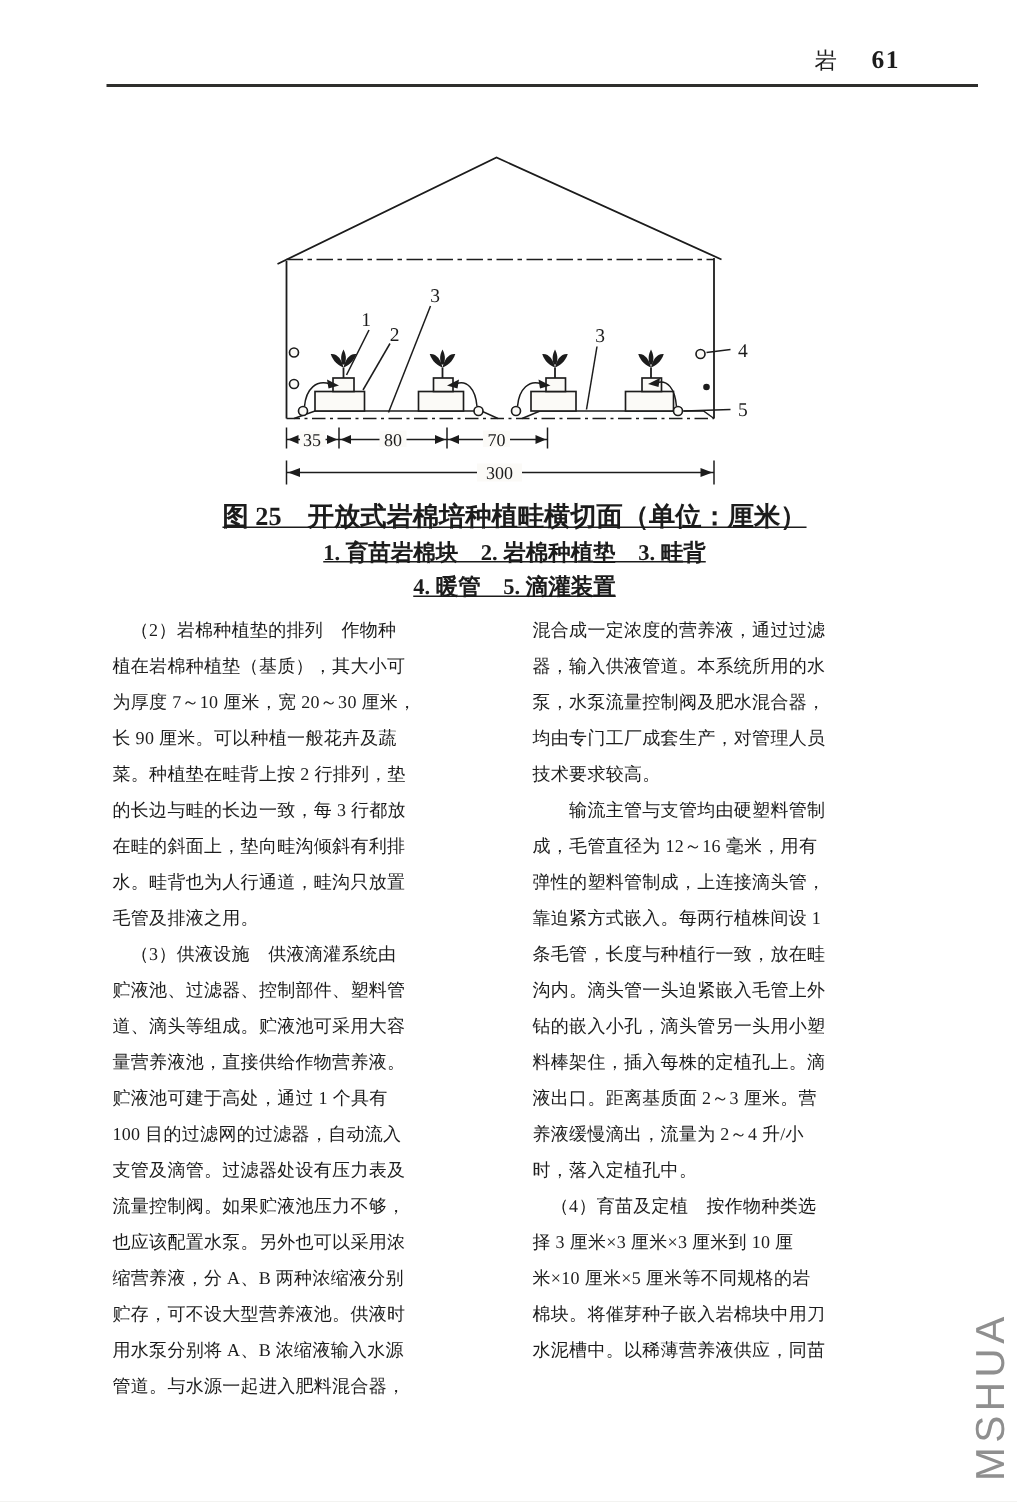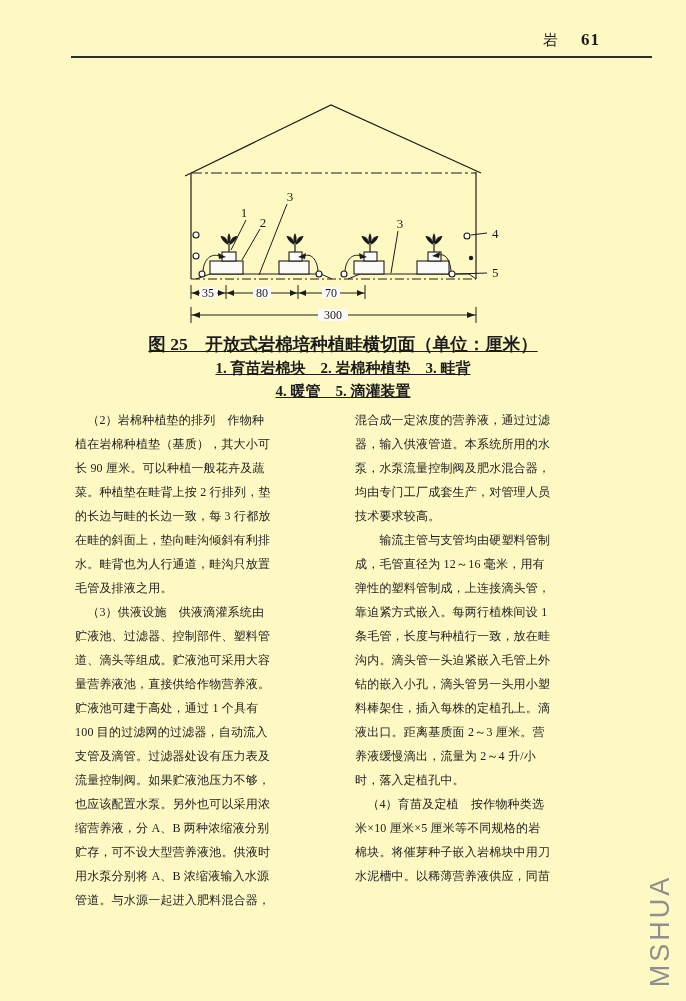--- a/index.html
+++ b/index.html
@@ -1,18 +1,18 @@
 <!DOCTYPE html>
 <html><head>
 <meta charset="utf-8">
 <style>
   html,body{margin:0;padding:0;background:#e9e9e6;}
   .page{
     position:relative;width:686px;height:1001px;margin:0 auto;
-    background:#fef9c3;overflow:hidden;
+    background:#ffffff;overflow:hidden;
     font-family:"Liberation Serif","DejaVu Serif",serif;
     color:#1c1c1c;
   }
   
   .running-head{
     position:absolute;top:30px;left:0;width:600px;text-align:right;
     font-size:16px;letter-spacing:1px;
   }
   .running-head .book-char{font-size:15px;margin-right:22px;}
   .running-head .page-num{font-weight:bold;font-size:17px;}
@@ -179,20 +179,21 @@
     </g>
   </svg>
 
   <div class="fig-caption cap-main">图 25　开放式岩棉培种植畦横切面（单位：厘米）</div>
   <div class="fig-caption cap-legend-1">1. 育苗岩棉块　2. 岩棉种植垫　3. 畦背</div>
   <div class="fig-caption cap-legend-2">4. 暖管　5. 滴灌装置</div>
 
   <div class="col col-left">
       <div class="text-line">　（2）岩棉种植垫的排列　作物种</div>
       <div class="text-line">植在岩棉种植垫（基质），其大小可</div>
+      <div class="text-line">为厚度 7～10 厘米，宽 20～30 厘米，</div>
       <div class="text-line">长 90 厘米。可以种植一般花卉及蔬</div>
       <div class="text-line">菜。种植垫在畦背上按 2 行排列，垫</div>
       <div class="text-line">的长边与畦的长边一致，每 3 行都放</div>
       <div class="text-line">在畦的斜面上，垫向畦沟倾斜有利排</div>
       <div class="text-line">水。畦背也为人行通道，畦沟只放置</div>
       <div class="text-line">毛管及排液之用。</div>
       <div class="text-line">　（3）供液设施　供液滴灌系统由</div>
       <div class="text-line">贮液池、过滤器、控制部件、塑料管</div>
       <div class="text-line">道、滴头等组成。贮液池可采用大容</div>
       <div class="text-line">量营养液池，直接供给作物营养液。</div>
@@ -217,20 +218,21 @@
       <div class="text-line">弹性的塑料管制成，上连接滴头管，</div>
       <div class="text-line">靠迫紧方式嵌入。每两行植株间设 1</div>
       <div class="text-line">条毛管，长度与种植行一致，放在畦</div>
       <div class="text-line">沟内。滴头管一头迫紧嵌入毛管上外</div>
       <div class="text-line">钻的嵌入小孔，滴头管另一头用小塑</div>
       <div class="text-line">料棒架住，插入每株的定植孔上。滴</div>
       <div class="text-line">液出口。距离基质面 2～3 厘米。营</div>
       <div class="text-line">养液缓慢滴出，流量为 2～4 升/小</div>
       <div class="text-line">时，落入定植孔中。</div>
       <div class="text-line">　（4）育苗及定植　按作物种类选</div>
+      <div class="text-line">择 3 厘米×3 厘米×3 厘米到 10 厘</div>
       <div class="text-line">米×10 厘米×5 厘米等不同规格的岩</div>
       <div class="text-line">棉块。将催芽种子嵌入岩棉块中用刀</div>
       <div class="text-line">水泥槽中。以稀薄营养液供应，同苗</div>
     </div>
 
   <div class="watermark">MSHUA</div>
 
 </div>
 
 </body></html>

